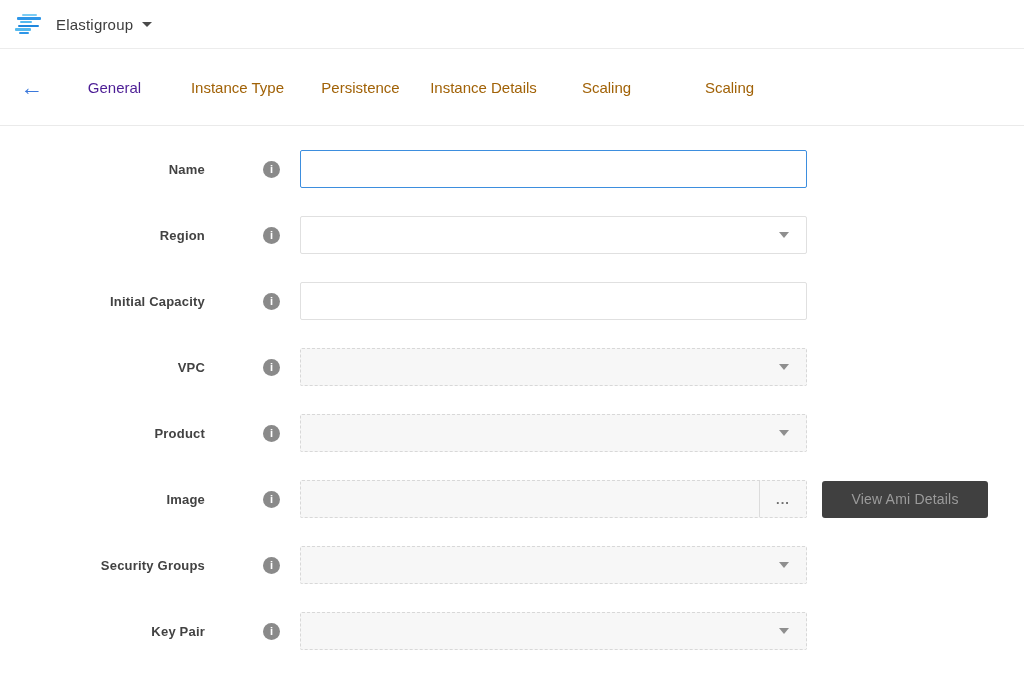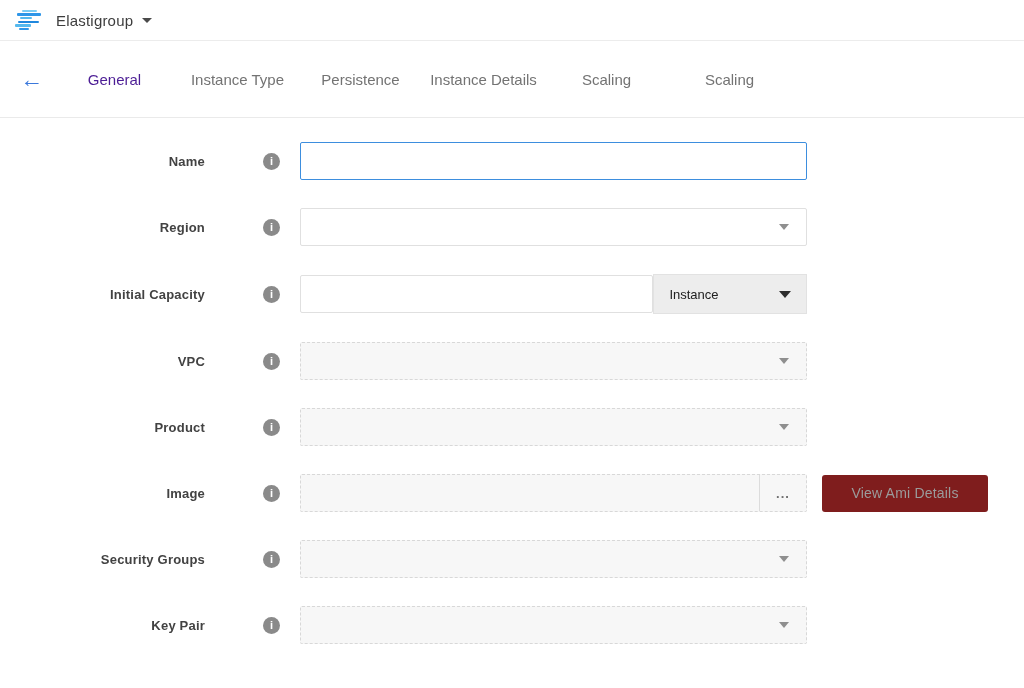--- a/index.html
+++ b/index.html
@@ -1,36 +1,36 @@
 <!DOCTYPE html>
 <html><head>
 <meta charset="utf-8">
 <style>
   * { margin:0; padding:0; box-sizing:border-box; }
   html,body { width:1024px; height:688px; background:#fff; font-family:"Liberation Sans", sans-serif; overflow:hidden; }
 
   
-  .app-header { height:41px; display:flex; align-items:center; padding-left:15px; border-bottom:1px solid #ececec; }
+  .app-header { height:49px; display:flex; align-items:center; padding-left:15px; border-bottom:1px solid #ececec; }
   .logo { width:28px; height:21px; display:flex; flex-direction:column; justify-content:space-between; cursor:pointer; }
   .logo i { display:block; height:2.5px; border-radius:1px; }
   .logo .b1 { width:15px; margin-left:7px; background:#7cccf3; }
   .logo .b2 { width:24px; margin-left:2px; background:#2e96e8; }
   .logo .b3 { width:12px; margin-left:5px; background:#55b9ee; }
   .logo .b4 { width:21px; margin-left:3px; background:#1f87dd; }
   .logo .b5 { width:16px; margin-left:0;  background:#55b9ee; }
   .logo .b6 { width:10px; margin-left:4px; background:#2e96e8; }
   .app-title { margin-left:13px; font-size:15px; color:#3d3d3d; letter-spacing:.2px; }
   .hdr-caret { width:0; height:0; margin-left:9px; border-left:5px solid transparent; border-right:5px solid transparent; border-top:5px solid #4a4a4a; }
   .app-switcher { display:flex; align-items:center; cursor:pointer; }
 
   
   .tabbar { height:77px; display:flex; align-items:center; border-bottom:1px solid #eaeaea; }
   .back-btn { margin-left:20px; width:26px; font-size:23px; line-height:1; color:#3b78db; cursor:pointer; font-weight:bold; }
   .tabs { display:flex; margin-left:7px; }
-  .tab { width:123px; text-align:center; font-size:15px; color:#737373; cursor:pointer; white-space:nowrap; }
+  .tab { width:123px; text-align:center; font-size:15px; color:#a16207; cursor:pointer; white-space:nowrap; }
   .tab.active { color:#4c1d95; }
 
   
   .form { padding-top:24px; }
   .row { display:flex; align-items:center; margin-bottom:28px; min-height:38px; }
   .label-cell { width:300px; display:flex; align-items:center; justify-content:flex-end; padding-right:20px;gap:46px; }
   .label-cell .lbl { font-size:13px; font-weight:bold; color:#424242; letter-spacing:.2px; }
   .info-ic { width:17px; height:17px; margin-left:12px; border-radius:50%; background:#8a8a8a; color:#fff;
              font-size:11px; font-weight:bold; font-style:normal; display:flex; align-items:center; justify-content:center; cursor:pointer; flex:0 0 17px; }
   .field-cell { width:507px; display:flex; align-items:center; }
@@ -50,21 +50,21 @@
                  justify-content:space-between; padding:0 15px; cursor:pointer; }
   .unit-select .unit-lbl { font-size:13px; color:#212121; }
   .unit-select .caret { border-top-color:#2d2d2d; border-top-width:7px; border-left-width:6px; border-right-width:6px; }
 
   
   .browse { width:100%; height:38px; border:1px dashed #d8d8d8; border-radius:2px; background:#f7f7f7; display:flex; align-items:stretch; }
   .browse .val { flex:1; }
   .browse .dots { width:47px; border-left:1px solid #dcdcdc; display:flex; align-items:center; justify-content:center;
                   font-size:13px; font-weight:bold; color:#6f6f6f; letter-spacing:1px; cursor:pointer; }
 
-  .ghost-btn { width:166px; height:37px; background:#7f1d1d; border:none; border-radius:3px; color:#9b9b9b;
+  .ghost-btn { width:166px; height:37px; background:#404040; border:none; border-radius:3px; color:#9b9b9b;
                font-size:14px; font-family:"Liberation Sans", sans-serif; cursor:pointer; letter-spacing:.2px; }
 </style>
 </head>
 <body>
 
 <div class="app-header">
   <div class="app-switcher">
     <span class="logo">
       <i class="b1"></i>
         <i class="b2"></i>
@@ -114,24 +114,20 @@
     </div>
   </div>
 
   <div class="row">
     <div class="label-cell">
       <span class="lbl">Initial Capacity</span>
       <i class="info-ic">i</i>
     </div>
     <div class="field-cell" style="justify-content:space-between;">
       <input class="txt cap-input" type="text" value="" style="">
-      <div class="unit-select">
-        <span class="unit-lbl">Instance</span>
-        <span class="caret"></span>
-      </div>
     </div>
   </div>
 
   <div class="row">
     <div class="label-cell">
       <span class="lbl">VPC</span>
       <i class="info-ic">i</i>
     </div>
     <div class="field-cell">
       <div class="select disabled">

